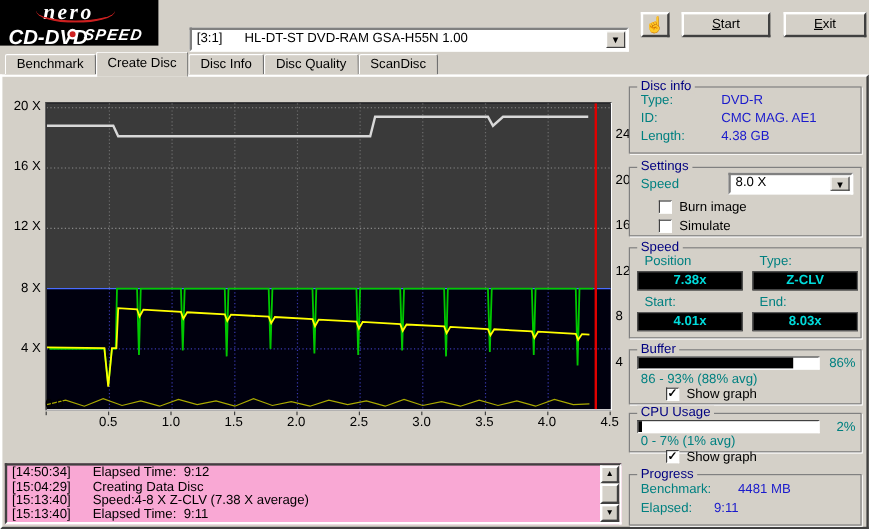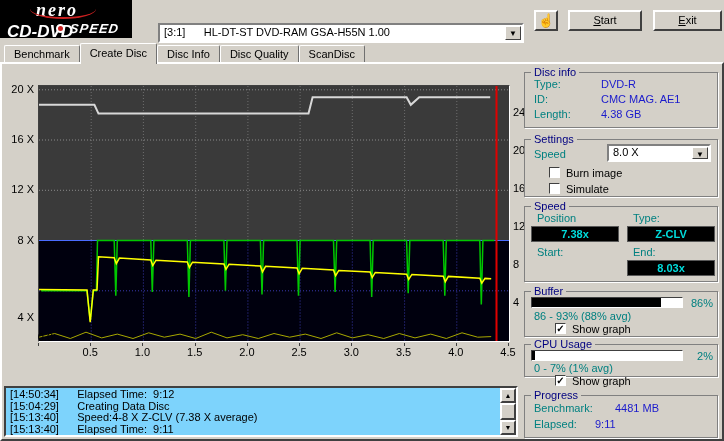--- a/index.html
+++ b/index.html
@@ -60,21 +60,21 @@
               font-weight:bold; text-align:center; height:16px; line-height:14px; }
   .bar { position:absolute; height:11px; width:152px; background:#fff;
          border:1px solid; border-color:#404040 #ffffff #ffffff #404040; }
   .bar-fill { height:100%; background:#000; }
   .pct { position:absolute; color:#008080; width:36px; text-align:right; }
   .cb { position:absolute; width:11px; height:11px; background:#fff; border:1px solid;
         border-color:#404040 #ffffff #ffffff #404040; font-size:10px; line-height:9px; text-align:center; font-weight:bold; }
   .cb-label { position:absolute; color:#000; white-space:nowrap; }
 
   
-  #log { position:absolute; left:4px; top:386px; width:514px; height:51px; background:#7dd3fc;
+  #log { position:absolute; left:4px; top:386px; width:514px; height:51px; background:#f9a8d4;
          border:2px solid; border-color:#404040 #ffffff #ffffff #404040;text-decoration:underline; }
   #log-lines { position:absolute; left:0; top:0; right:16px; bottom:0; overflow:hidden; padding:1px 4px; }
   .logline { white-space:pre; line-height:11.5px; }
   .sb { position:absolute; right:0; top:0; width:16px; height:47px; background:#d4d0c8; }
   .sb-btn { position:absolute; left:0; width:16px; height:15px; background:#d4d0c8; text-align:center;
             border:2px solid; border-color:#ffffff #404040 #404040 #ffffff; }
   .sb-btn span { display:block; font-size:7px; line-height:11px; }
   .sb-up { top:0; }
   .sb-down { bottom:0; }
   .sb-thumb { position:absolute; left:0; top:15px; width:16px; height:17px; background:#d4d0c8;
@@ -147,21 +147,21 @@
         <polyline points="2.1,204.8 48.0,204.8 51.2,234.9 54.3,204.8 57.4,204.8 58.5,154.5 75.2,154.5 76.8,209.8 78.3,154.5 111.8,154.5 113.3,206.0 114.9,154.5 148.3,154.5 149.9,211.0 151.4,154.5 184.9,154.5 186.4,204.8 188.0,154.5 221.4,154.5 223.0,208.5 224.6,154.5 258.0,154.5 259.5,209.8 261.1,154.5 294.5,154.5 296.1,206.0 297.7,154.5 331.1,154.5 332.7,211.0 334.2,154.5 367.6,154.5 369.2,207.3 370.8,154.5 404.2,154.5 405.8,209.8 407.3,154.5 440.8,154.5 442.3,218.6 443.9,154.5 455.4,154.5" fill="none" stroke="#00c800" stroke-width="1.5"></polyline>
         <polyline points="0.0,203.5 48.0,204.1 51.2,236.2 54.3,204.1 58.0,204.1 59.5,170.8 75.2,171.7 77.3,177.7 80.4,172.1 111.8,173.9 113.8,179.6 117.0,174.2 148.3,175.9 150.4,181.5 153.5,176.2 184.9,177.9 187.0,183.4 190.1,178.2 221.4,180.0 223.5,185.9 226.6,180.3 258.0,182.0 260.1,187.8 263.2,182.3 294.5,184.0 296.6,189.7 299.8,184.4 331.1,186.0 333.2,191.6 336.3,186.4 367.6,188.2 369.7,193.4 372.9,188.4 404.2,190.2 406.3,195.7 409.4,190.4 440.8,192.2 442.8,197.2 446.0,192.4 452.2,192.8" fill="none" stroke="#ffff00" stroke-width="1.5"></polyline>
         <polyline points="0.0,251.2 15.7,247.5 31.3,252.5 47.0,246.2 62.7,251.9 78.3,248.1 94.0,252.5 109.7,246.8 125.3,251.2 141.0,248.1 156.7,252.5 172.3,246.2 188.0,251.9 203.7,248.7 219.3,252.5 235.0,247.5 250.7,251.2 266.3,248.1 282.0,252.5 297.7,246.8 313.3,251.9 329.0,248.7 344.7,252.5 360.3,247.5 376.0,251.9 391.7,248.1 407.3,252.5 423.0,246.8 438.7,251.2 452.2,250.6" fill="none" stroke="#a8a800" stroke-width="1"></polyline>
         <line x1="457.5" y1="0" x2="457.5" y2="255" stroke="#e00000" stroke-width="2"></line>
       </svg>
   </div>
 <span class="ax ax-left" style="left: 4px; top: 82.8px;">20 X</span>
     <span class="ax ax-left" style="left: 4px; top: 133px;">16 X</span>
     <span class="ax ax-left" style="left: 4px; top: 183.3px;">12 X</span>
     <span class="ax ax-left" style="left: 4px; top: 233.5px;">8 X</span>
-    <span class="ax ax-left" style="left: 4px; top: 283.8px; margin-top: 27px;">4 X</span>
+    <span class="ax ax-left" style="left: 4px; top: 283.8px;">4 X</span>
     <span class="ax " style="left: 513px; top: 105.6px;">24</span>
     <span class="ax " style="left: 513px; top: 143.7px;">20</span>
     <span class="ax " style="left: 513px; top: 181.8px;">16</span>
     <span class="ax " style="left: 513px; top: 219.8px;">12</span>
     <span class="ax " style="left: 513px; top: 257.9px;">8</span>
     <span class="ax " style="left: 513px; top: 295.9px;">4</span>
     <span class="ax ax-x" style="left: 23px; top: 331px; text-align: right;">0.0</span>
     <div class="xtick" style="left: 38px; top: 343px;"></div>
     <span class="ax ax-x" style="left: 75.2px; top: 346px;">0.5</span>
     <div class="xtick" style="left: 90.2px; top: 343px;"></div>
@@ -209,20 +209,21 @@
 </div>
 
 <div class="gb" style="top:206px; height:76px;">
   <span class="gb-title">Speed</span>
   <span class="tlabel" style="left:12px; top:5px;">Position</span>
   <span class="tlabel" style="left:108px; top:5px;">Type:</span>
   <div class="blackbox" style="left:6px; top:19px; width:88px;">7.38x</div>
   <div class="blackbox" style="left:102px; top:19px; width:88px;">Z-CLV</div>
   <span class="tlabel" style="left:12px; top:39px;">Start:</span>
   <span class="tlabel" style="left:108px; top:39px;">End:</span>
+  <div class="blackbox" style="left:6px; top:53px; width:88px;">4.01x</div>
   <div class="blackbox" style="left:102px; top:53px; width:88px;">8.03x</div>
 </div>
 
 <div class="gb" style="top:291px; height:46px;">
   <span class="gb-title">Buffer</span>
   <div class="bar" style="left:6px; top:5px;">
     <div class="bar-fill" style="width: 86%;"></div>
   </div>
   <span class="pct" style="left:152px; top:5px;">86%</span>
   <span class="tlabel" style="left:9px; top:18px;">86 - 93% (88% avg)</span>

